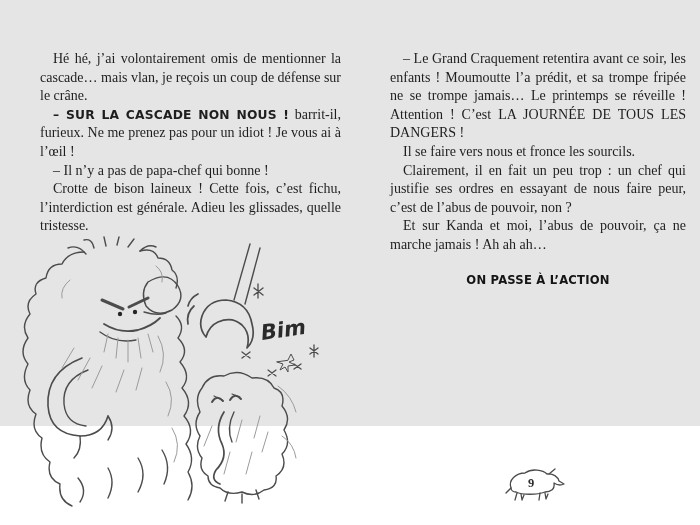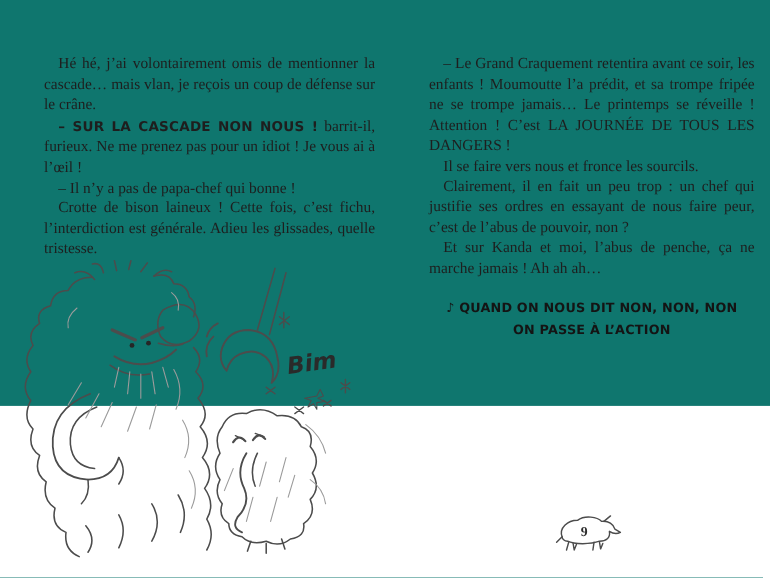--- a/index.html
+++ b/index.html
@@ -1,20 +1,20 @@
 <!DOCTYPE html>
 <html><head>
 <meta charset="utf-8">
 <style>
   html,body{margin:0;padding:0;}
   body{
     width:700px;height:525px;background:#ffffff;color:#1e1e1e;
     font-family:"Liberation Serif", serif;overflow:hidden;position:relative;
   }
-  .spread{display:flex;width:700px;height:369px;background:#0f766e;}
+  .spread{display:flex;width:700px;height:426px;background:#e5e5e5;}
   .page{position:relative;width:350px;height:525px;}
   .text-block{
     position:absolute;top:50px;left:40px;width:301px;
     font-size:14px;line-height:18.6px;text-align:justify;
   }
   .page.right .text-block{width:296px;}
   .text-block p{margin:0;text-indent:13px;}
   .comic{
     font-family:"DejaVu Sans", sans-serif;font-weight:bold;
     font-size:12.3px;letter-spacing:.2px;
@@ -126,24 +126,23 @@
         </g>
       </svg>
     </div>
   </div>
 
   <div class="page right">
     <div class="text-block">
       <p>– Le Grand Craquement retentira avant ce soir, les enfants ! Moumoutte l’a prédit, et sa trompe fripée ne se trompe jamais… Le printemps se réveille ! Attention ! C’est LA JOURNÉE DE TOUS LES DANGERS !</p>
       <p>Il se faire vers nous et fronce les sourcils.</p>
       <p>Clairement, il en fait un peu trop : un chef qui justifie ses ordres en essayant de nous faire peur, c’est de l’abus de pouvoir, non ?</p>
-      <p>Et sur Kanda et moi, l’abus de penche, ça ne marche jamais ! Ah ah ah…</p>
+      <p>Et sur Kanda et moi, l’abus de pouvoir, ça ne marche jamais ! Ah ah ah…</p>
 
       <div class="song">
-        <div>♪ QUAND ON NOUS DIT NON, NON, NON</div>
         <div>ON PASSE À L’ACTION</div>
       </div>
     </div>
 
     <div class="page-number-wrap">
       <svg width="64" height="38" viewBox="0 0 64 38">
         <g class="sketch" stroke-width="1.3">
           <path d="M9,22 C6,14 14,7 23,7 C30,2 41,4 45,8 C51,7 56,11 57,15 L62,18 C58,20 55,19 52,17 C53,23 49,26 43,26 C35,29 20,29 14,26 C11,26 9,24 9,22"></path>
           <path d="M47,8 L53,3"></path>
           <path d="M9,22 L4,27"></path>

